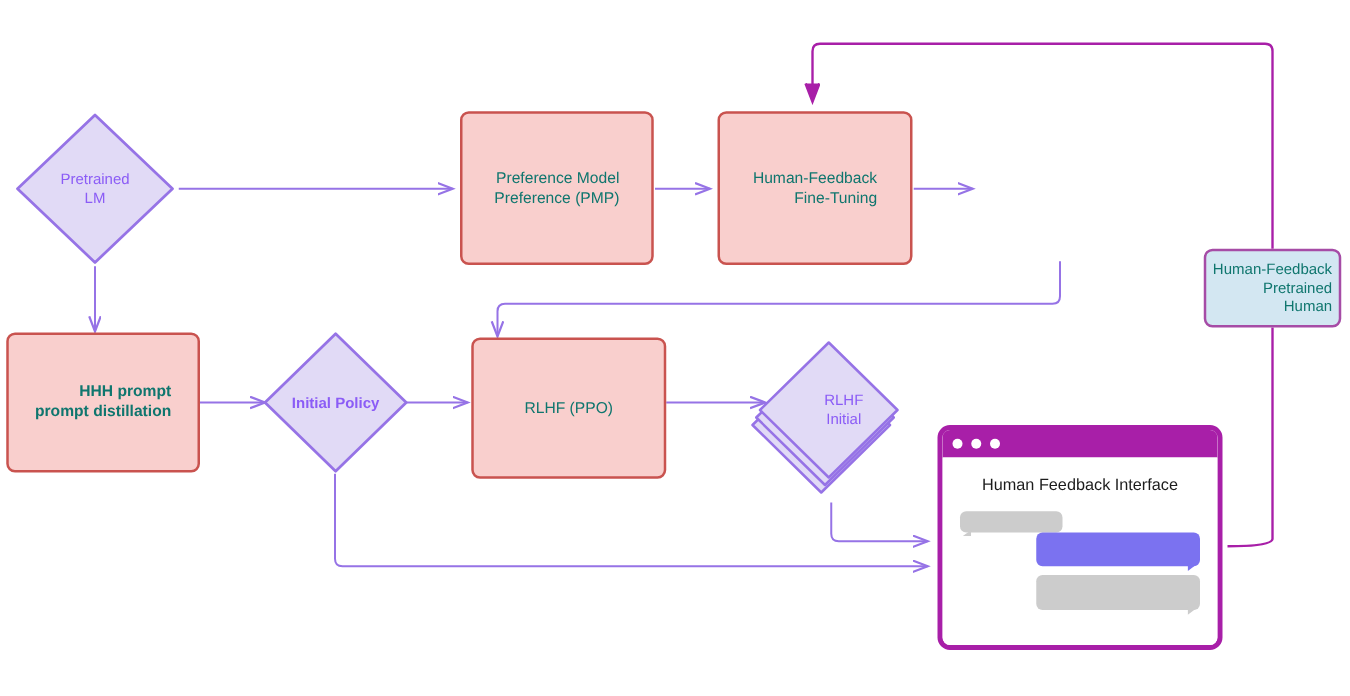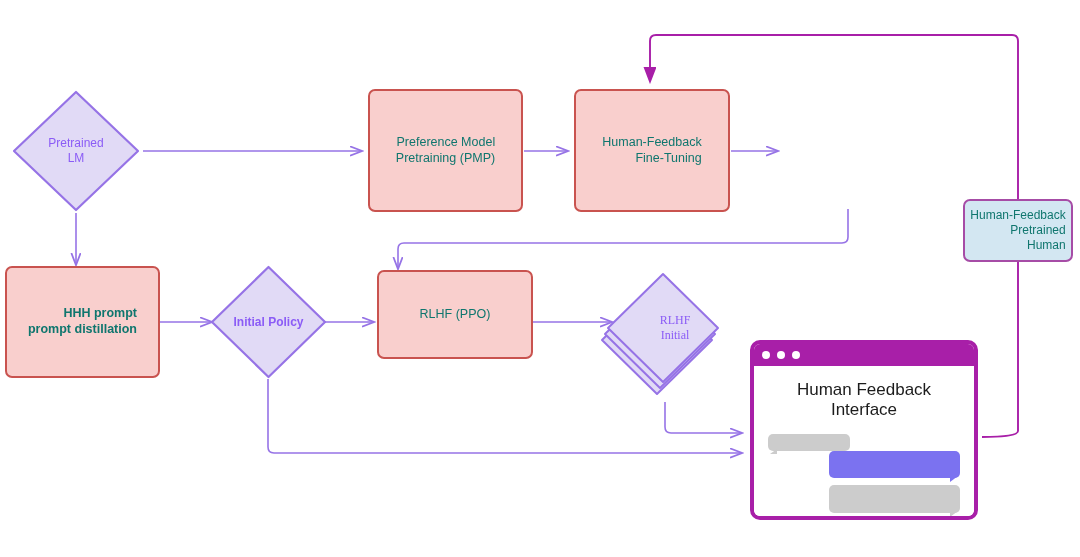--- a/index.html
+++ b/index.html
@@ -105,21 +105,21 @@
   }
   #browser-body {
     position: relative;
     height: calc(100% - 22px);
     background: #ffffff;
     padding: 14px 14px 0 14px;
     box-sizing: border-box;
   }
   #browser-title-text {
     text-align: center;
-    font-size: 17px;
+    font-size: 13px;
     color: #1c1c1c;
     margin-bottom: 14px;
   }
   .bubble {
     border-radius: 5px;
     position: relative;
   }
   .bubble.gray { background: #cccccc; }
   .bubble.purple { background: #7b72f0; }
   .bubble.left {
@@ -214,21 +214,21 @@
       <span>
         <span>Pretrained</span><br>
         <span>LM</span>
       </span>
     </div>
   </div>
 
   <div class="node proc-box" style="left:368px; top:89px; width:155px; height:123px;">
     <span>
       <span>Preference Model</span><br>
-      <span>Pretraining (PMP)</span>
+      <span>Preference (PMP)</span>
     </span>
   </div>
 
   <div class="node proc-box" style="left:574px; top:89px; width:156px; height:123px;">
     <span>
       <span>Human-Feedback</span><br>
       <span>Fine-Tuning</span>
     </span>
   </div>
 
@@ -250,25 +250,25 @@
 
   <div class="diamond-wrap" style="left:210px; top:265px; width:117px; height:114px;font-weight:bold;">
     <svg width="117" height="114" viewBox="0 0 117 114">
       <polygon points="58.5,2 115,57 58.5,112 2,57" fill="#e1daf6" stroke="#9673e6" stroke-width="2.2" stroke-linejoin="round"></polygon>
     </svg>
     <div class="diamond-label">
       <span>Initial Policy</span>
     </div>
   </div>
 
-  <div class="node proc-box" style="left:377px; top:270px; width:156px; height:89px;">
+  <div class="node proc-box" style="left:377px; top:270px; width:156px; height:113px;">
     <span>RLHF (PPO)</span>
   </div>
 
-  <div class="diamond-wrap" style="left:608px; top:264px; width:118px; height:140px;font-family:Liberation Serif, serif;">
+  <div class="diamond-wrap" style="left:608px; top:264px; width:118px; height:140px;">
     <svg width="118" height="140" viewBox="0 0 118 140">
       <polygon points="49,22 104,76 49,130 -6,76" fill="#e1daf6" stroke="#9673e6" stroke-width="2" stroke-linejoin="round"></polygon>
       <polygon points="52,16 107,70 52,124 -3,70" fill="#e1daf6" stroke="#9673e6" stroke-width="2" stroke-linejoin="round"></polygon>
       <polygon points="55,10 110,64 55,118 0,64" fill="#e1daf6" stroke="#9673e6" stroke-width="2" stroke-linejoin="round"></polygon>
     </svg>
     <div class="diamond-label" style="height:128px; padding-left:8px;">
       <span>
         <span>RLHF</span><br>
         <span>Initial</span>
       </span>

